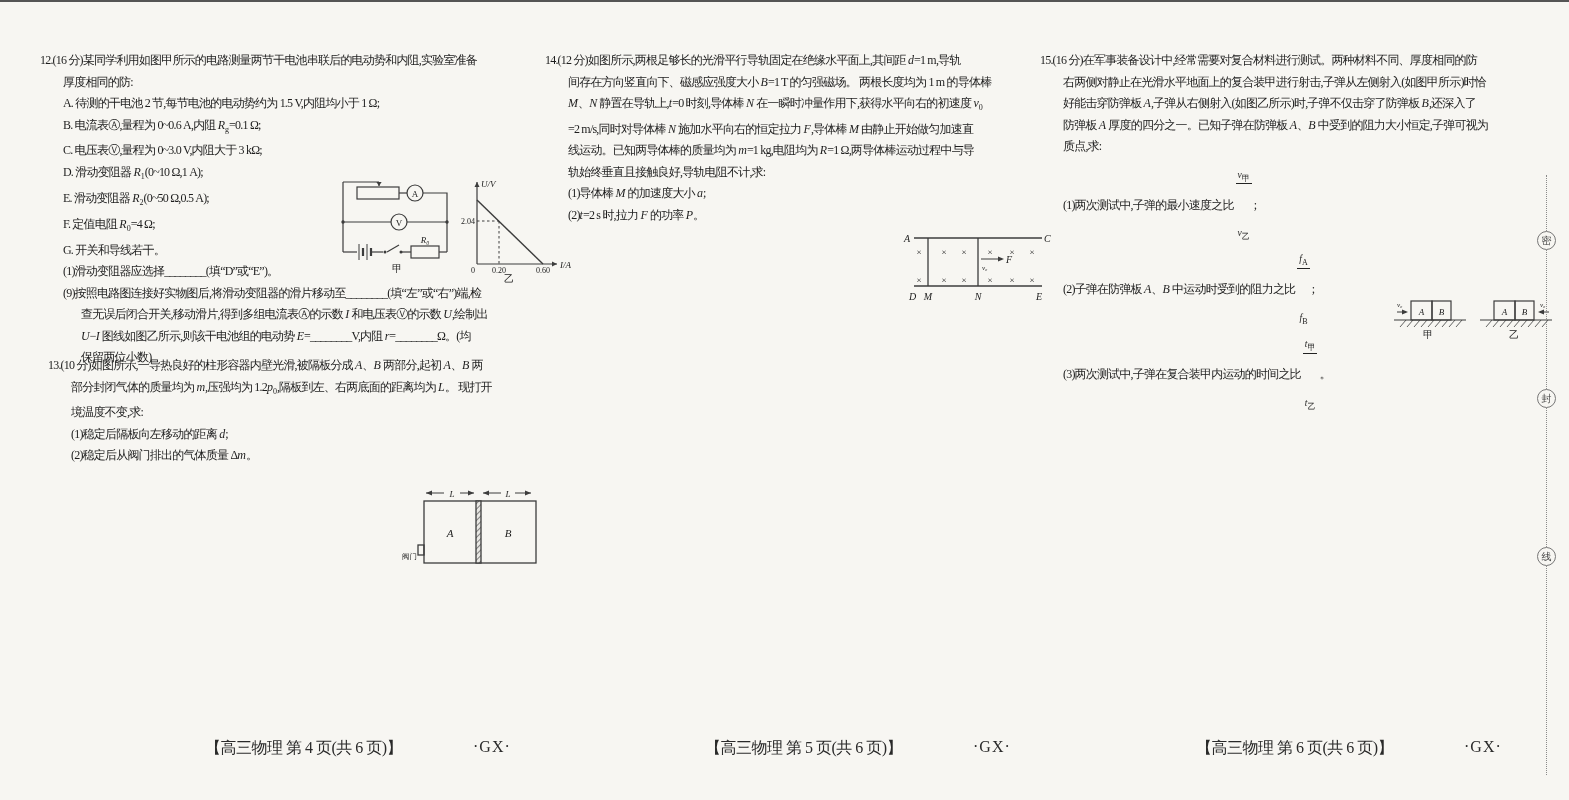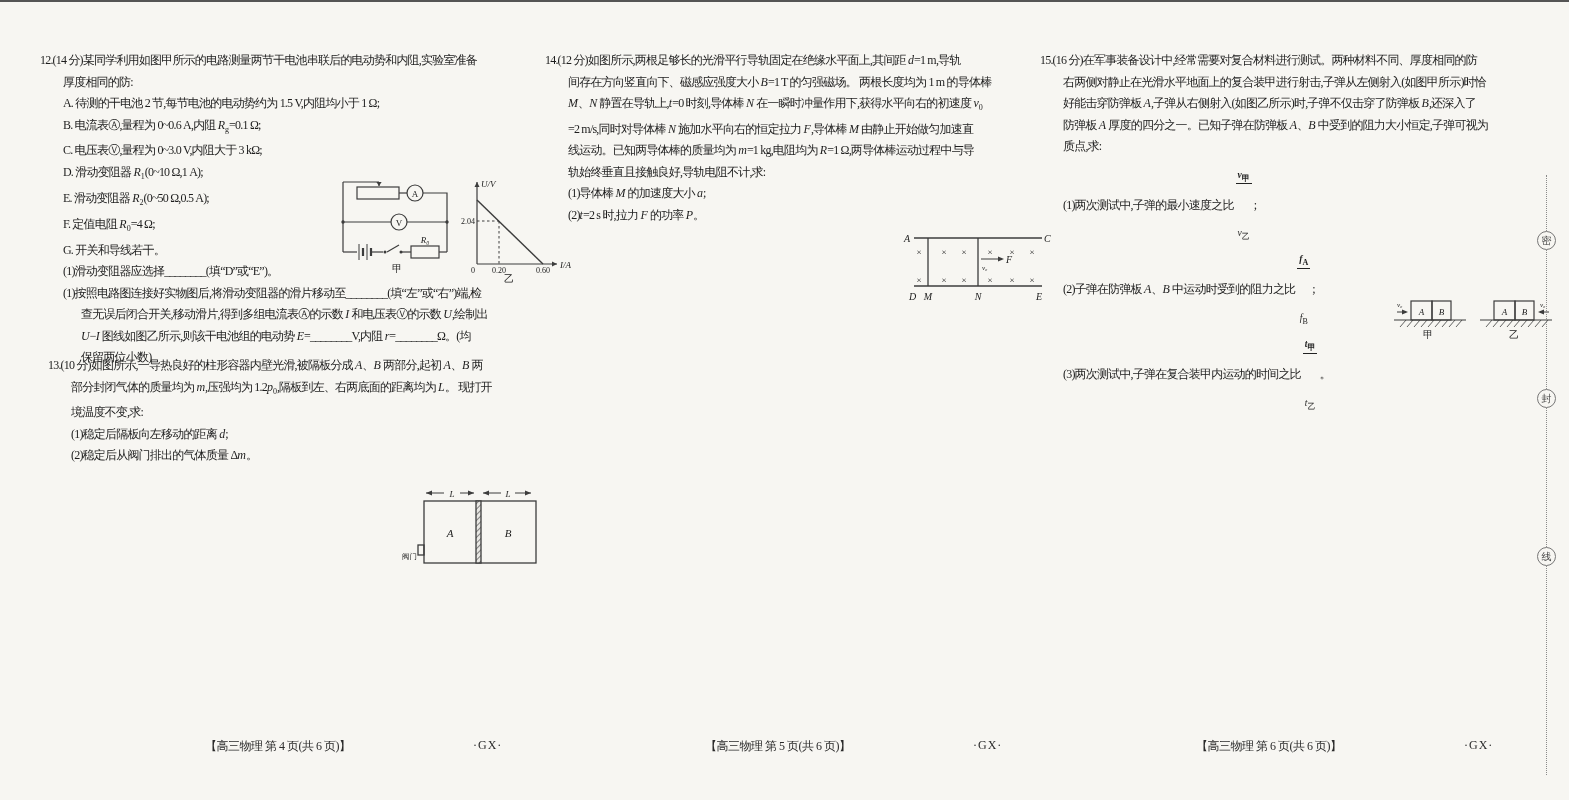--- a/index.html
+++ b/index.html
@@ -15,51 +15,51 @@
     font-size:12px;line-height:21.5px;letter-spacing:-0.8px;
     white-space:nowrap;
   }
   .line i{font-style:italic;letter-spacing:0;}
   .line sub{font-size:8px;letter-spacing:0;}
   .ind0{padding-left:0;}
   .ind1{padding-left:23px;}
   .ind2{padding-left:41px;}
   .fracline{margin-top:12px;line-height:25px;}
   .frac{display:inline-block;vertical-align:middle;text-align:center;letter-spacing:0;margin:0 2px;}
-  .frac .num{display:block;border-bottom:1px solid #222;padding:0 2px;font-size:9.5px;line-height:11px;font-weight:bold;}
+  .frac .num{display:block;border-bottom:1px solid #222;padding:0 2px;font-size:9.5px;line-height:11px;}
   .frac .den{display:block;padding:0 2px;font-size:9.5px;line-height:11px;margin-top:44px;}
   .fig{position:absolute;}
   .figrow{display:flex;gap:4px;}
   svg{display:block;overflow:visible;}
   svg text{font-family:"Liberation Serif","DejaVu Serif",serif;fill:#222;}
-  .footer{position:absolute;top:738px;font-size:12px;letter-spacing:-0.5px;white-space:nowrap;color:#2a2a2a;}
+  .footer{position:absolute;top:738px;font-size:16px;letter-spacing:-0.5px;white-space:nowrap;color:#2a2a2a;}
   .footer .mark{position:absolute;top:0;letter-spacing:1px;}
   .sealline{position:absolute;left:1546px;top:175px;height:600px;width:0;border-left:1.5px dotted #8a8a8a;}
   .sealchar{
     position:absolute;left:1537px;width:17px;height:17px;border:1px solid #777;border-radius:50%;
     background:#f7f6f2;font-size:10px;line-height:17px;text-align:center;color:#444;
   }
 </style>
 </head>
 <body>
 
 <div class="top-rule"></div>
 
 <section class="qblock" style="left:40px;top:50px;width:482px">
-    <div class="line ind0">12.(14 分)某同学利用如图甲所示的电路测量两节干电池串联后的电动势和内阻,实验室准备</div>
+    <div class="line ind0">12.(16 分)某同学利用如图甲所示的电路测量两节干电池串联后的电动势和内阻,实验室准备</div>
     <div class="line ind1">厚度相同的防:</div>
     <div class="line ind1">A. 待测的干电池 2 节,每节电池的电动势约为 1.5 V,内阻均小于 1 Ω;</div>
     <div class="line ind1">B. 电流表Ⓐ,量程为 0~0.6 A,内阻 <i>R</i><sub>g</sub>=0.1 Ω;</div>
     <div class="line ind1">C. 电压表Ⓥ,量程为 0~3.0 V,内阻大于 3 kΩ;</div>
     <div class="line ind1">D. 滑动变阻器 <i>R</i><sub>1</sub>(0~10 Ω,1 A);</div>
     <div class="line ind1">E. 滑动变阻器 <i>R</i><sub>2</sub>(0~50 Ω,0.5 A);</div>
     <div class="line ind1">F. 定值电阻 <i>R</i><sub>0</sub>=4 Ω;</div>
     <div class="line ind1">G. 开关和导线若干。</div>
     <div class="line ind1">(1)滑动变阻器应选择________(填“D”或“E”)。</div>
-    <div class="line ind1">(1)按照电路图连接好实物图后,将滑动变阻器的滑片移动至________(填“左”或“右”)端,检</div>
+    <div class="line ind1">(9)按照电路图连接好实物图后,将滑动变阻器的滑片移动至________(填“左”或“右”)端,检</div>
     <div class="line ind2">查无误后闭合开关,移动滑片,得到多组电流表Ⓐ的示数 <i>I</i> 和电压表Ⓥ的示数 <i>U</i>,绘制出</div>
     <div class="line ind2"><i>U</i>−<i>I</i> 图线如图乙所示,则该干电池组的电动势 <i>E</i>=________V,内阻 <i>r</i>=________Ω。(均</div>
     <div class="line ind2">保留两位小数)</div>
   </section>
 
 <figure class="fig figrow" style="left:295px;top:158px">
 
   <svg width="120" height="100" viewBox="0 0 120 100">
     <g stroke="#3c3c3c" stroke-width="1.2" fill="none">
       <path d="M8,8 H44 M44,8 V12"></path>

